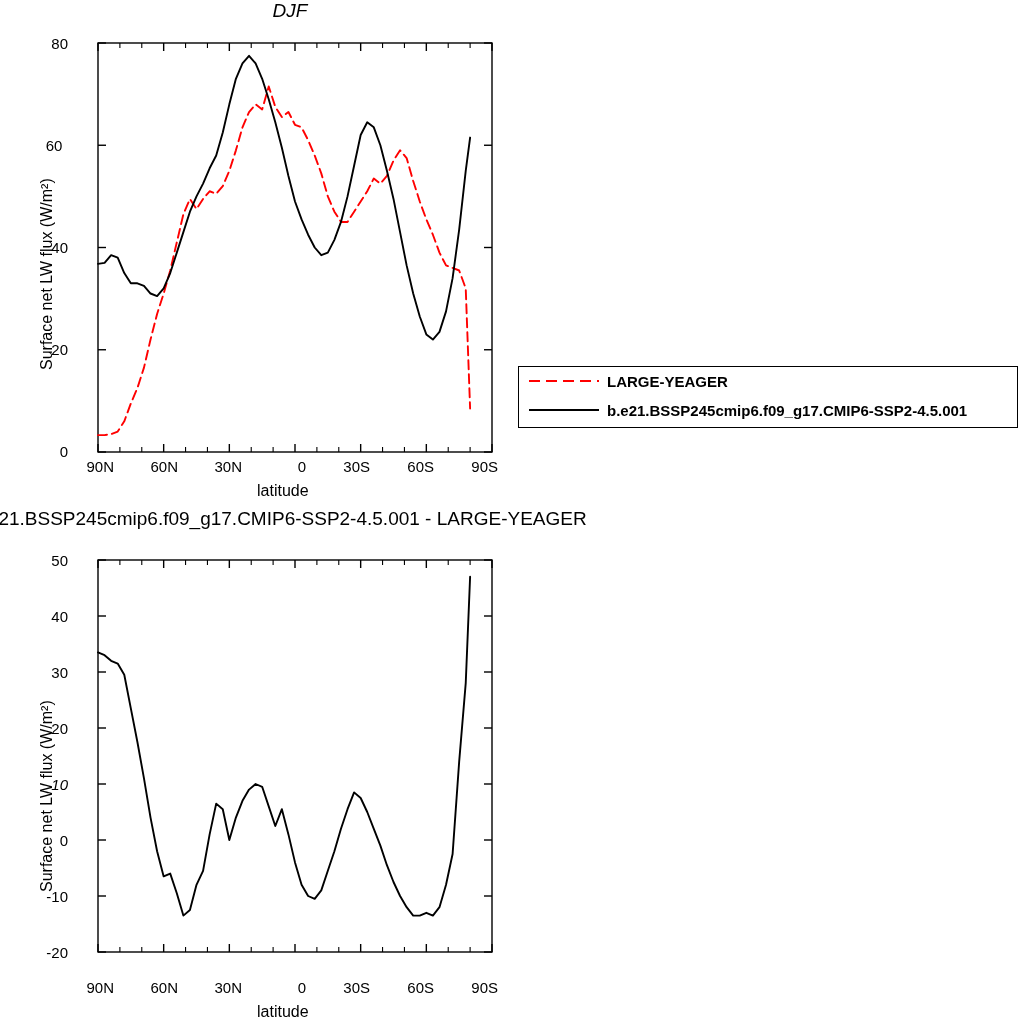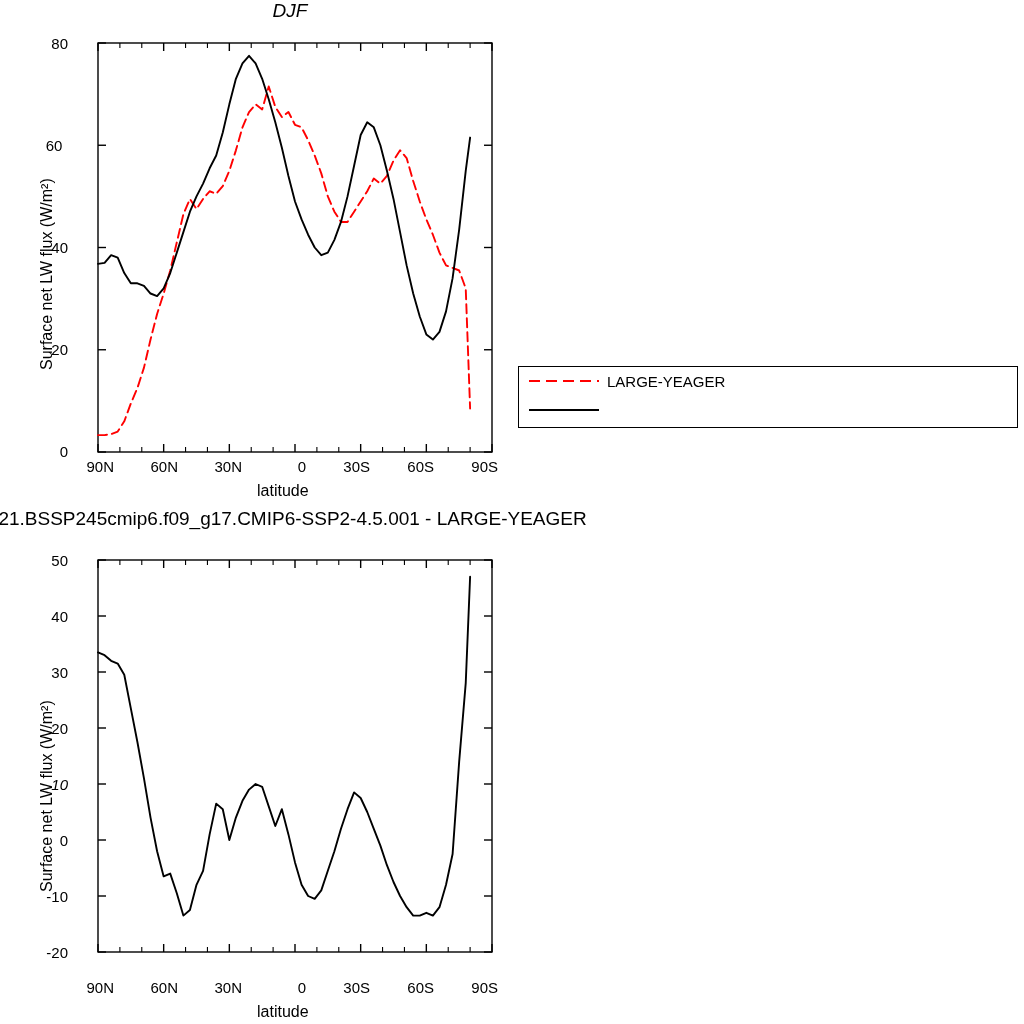--- a/index.html
+++ b/index.html
@@ -145,35 +145,36 @@
       <line x1="404.44444444444446" y1="43" x2="404.44444444444446" y2="48" stroke="#000" stroke-width="1.1"></line>
       <line x1="448.22222222222223" y1="452" x2="448.22222222222223" y2="447" stroke="#000" stroke-width="1.1"></line>
       <line x1="448.22222222222223" y1="43" x2="448.22222222222223" y2="48" stroke="#000" stroke-width="1.1"></line>
       <line x1="470.1111111111111" y1="452" x2="470.1111111111111" y2="447" stroke="#000" stroke-width="1.1"></line>
       <line x1="470.1111111111111" y1="43" x2="470.1111111111111" y2="48" stroke="#000" stroke-width="1.1"></line>
       <path d="M98.00 435.13 L104.57 435.13 L111.13 434.11 L117.70 431.55 L124.27 421.32 L130.83 403.43 L137.40 388.09 L143.97 367.64 L150.53 339.52 L157.10 313.96 L163.67 293.51 L170.23 270.51 L176.80 242.39 L183.37 214.27 L189.93 198.93 L196.50 209.16 L203.07 198.93 L209.63 191.26 L216.20 193.82 L222.77 186.15 L229.33 170.81 L235.90 150.36 L242.47 127.36 L249.03 112.02 L255.60 104.35 L262.17 109.46 L268.73 86.46 L275.30 106.91 L281.87 117.13 L288.43 112.02 L295.00 124.80 L301.57 127.36 L308.13 140.14 L314.70 155.48 L321.27 173.37 L327.83 196.38 L334.40 211.71 L340.97 221.94 L347.53 221.94 L354.10 211.71 L360.67 201.49 L367.23 191.26 L373.80 178.48 L380.37 183.59 L386.93 175.92 L393.50 160.59 L400.07 150.36 L406.63 158.03 L413.20 181.04 L419.77 201.49 L426.33 219.38 L432.90 234.72 L439.47 252.61 L446.03 265.39 L452.60 267.95 L459.17 270.51 L465.73 288.40 L470.11 408.54 " fill="none" stroke="#ff0000" stroke-width="1.9" stroke-linejoin="round" stroke-linecap="round" stroke-dasharray="9,5"></path>
       <path d="M98.00 263.86 L104.57 262.84 L111.13 255.17 L117.70 257.73 L124.27 273.06 L130.83 283.29 L137.40 283.29 L143.97 285.84 L150.53 293.51 L157.10 296.07 L163.67 288.40 L170.23 273.06 L176.80 252.61 L183.37 232.16 L189.93 211.71 L196.50 196.38 L203.07 183.59 L209.63 168.26 L216.20 155.48 L222.77 132.47 L229.33 104.35 L235.90 78.79 L242.47 63.45 L249.03 55.78 L255.60 63.45 L262.17 78.79 L268.73 99.24 L275.30 122.24 L281.87 147.81 L288.43 175.92 L295.00 201.49 L301.57 219.38 L308.13 234.72 L314.70 247.50 L321.27 255.17 L327.83 252.61 L334.40 239.83 L340.97 221.94 L347.53 196.38 L354.10 165.70 L360.67 135.02 L367.23 122.24 L373.80 127.36 L380.37 145.25 L386.93 170.81 L393.50 198.93 L400.07 232.16 L406.63 265.39 L413.20 293.51 L419.77 316.52 L426.33 334.41 L432.90 339.52 L439.47 331.86 L446.03 311.41 L452.60 278.18 L459.17 229.61 L465.73 170.81 L470.11 137.58 " fill="none" stroke="#000000" stroke-width="1.9" stroke-linejoin="round" stroke-linecap="round"></path>
     </svg>
 </div>
 
-<div class="legend" style="left:518px; top:366px; width:500px; height:62px;">
+<div class="legend" style="left:518px; top:366px; width:500px; height:62px;font-weight:bold;">
   <div class="legend-row">
     <span class="legend-sample">
       <svg width="74" height="10" style="position:absolute; left:0; top:-5px;">
         <line x1="2" y1="5" x2="72" y2="5" stroke="#ff0000" stroke-width="2" stroke-dasharray="11,6"></line>
       </svg>
     </span>
     <span class="legend-text">LARGE-YEAGER</span>
   </div>
   <div class="legend-row">
     <span class="legend-sample">
       <svg width="74" height="10" style="position:absolute; left:0; top:-5px;">
         <line x1="2" y1="5" x2="72" y2="5" stroke="#000000" stroke-width="2"></line>
       </svg>
     </span>
+    <span class="legend-text">b.e21.BSSP245cmip6.f09_g17.CMIP6-SSP2-4.5.001</span>
   </div>
 </div>
 
 <div class="panel" style="left:0; top:500px; width:520px; height:524px;">
 
   <div class="diff-title" style="left:-28px; top:8px;">b.e21.BSSP245cmip6.f09_g17.CMIP6-SSP2-4.5.001 - LARGE-YEAGER</div>
 
   <div class="axis-label ylabel" style="left:38px; top:392px;">Surface net LW flux (W/m²)</div>
 
   <div class="axis-label" style="left:257px; top:503px;">latitude</div>

